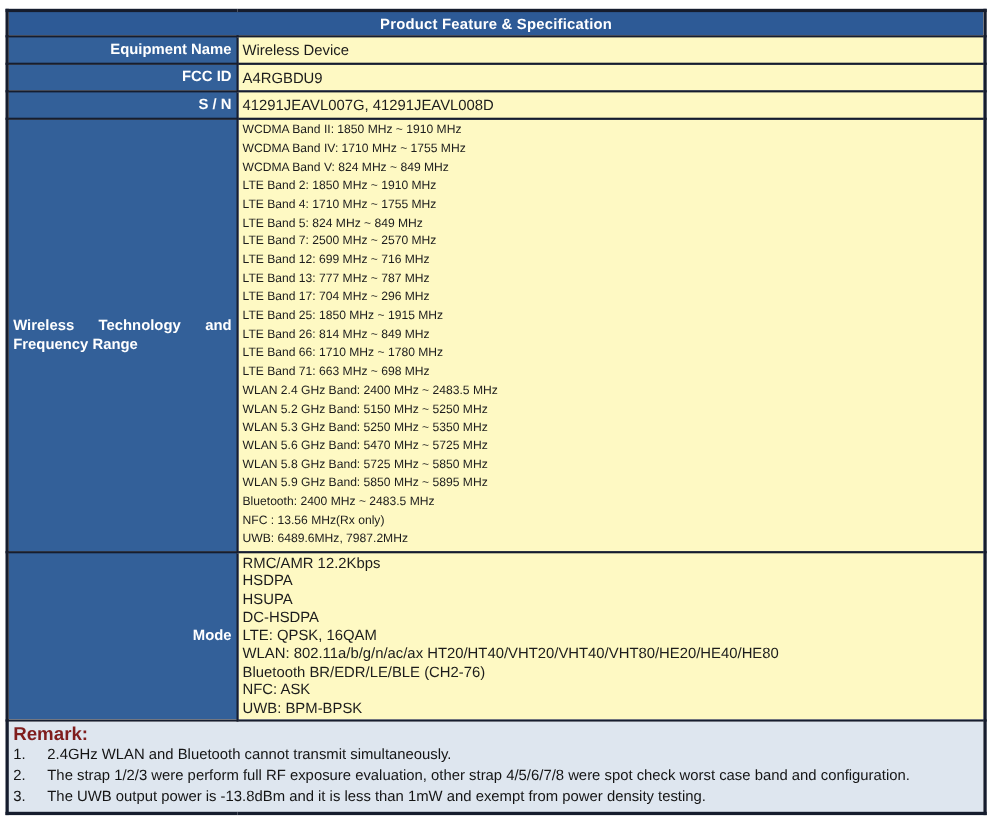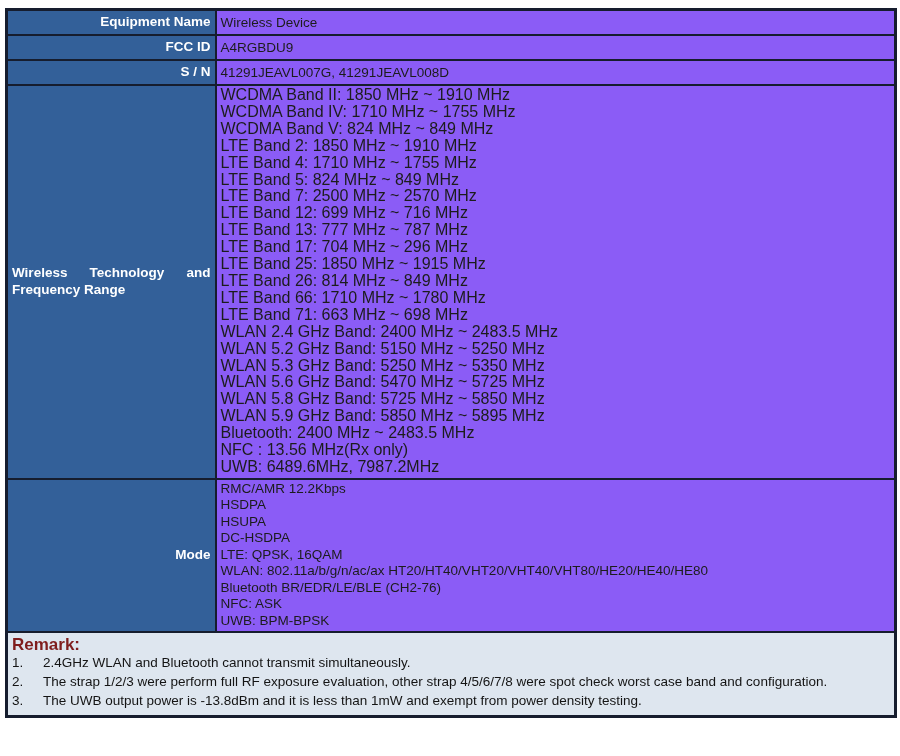--- a/index.html
+++ b/index.html
@@ -30,31 +30,31 @@
     background: #336099; color: #ffffff;
     font-size: 13.5px; font-weight: bold;
     padding: 1px 4px 1px 4px;
     vertical-align: middle;
     line-height: 16.5px;
     text-align: right;
   }
   td.label-cell.justify { text-align: justify; text-align-last: left; margin-top: 36px; }
 
   td.value-cell {
-    background: #8b5cf6; color: #1c1c1c;
+    background: #fef9c3; color: #1c1c1c;
     font-size: 13.5px;
     padding: 1px 3px 1px 4px;
     vertical-align: middle;
     line-height: 16px;
     margin-top: 16px;
   }
   tr.info-row td { height: 21px; }
 
   td.multiline-cell { vertical-align: top; padding: 1px 3px 2px 4px; }
-  .freq-line  { line-height: 16.9px; white-space: nowrap; color: #1c1c1c; font-size: 16px; }
+  .freq-line  { line-height: 16.9px; white-space: nowrap; color: #1c1c1c; font-size: 11px; }
   .mode-line  { line-height: 16.5px; white-space: nowrap; color: #1c1c1c; font-size: 13.5px; }
 
   td.remark-cell {
     background: #dee6ef; color: #141414;
     padding: 2px 6px 5px 4px;
     vertical-align: top;
   }
   .remark-title { font-size: 17px; font-weight: bold; line-height: 19px; color: #7f1d1d; }
   .remark-item { display: flex; line-height: 18.6px; font-size: 13.5px; }
   .remark-item .num { flex: 0 0 31px; }
@@ -63,20 +63,23 @@
 </head>
 <body>
 
 <div class="sheet">
   <table class="spec">
     <colgroup>
       <col style="width:209px">
       <col style="width:680px">
     </colgroup>
     <tbody>
+      <tr>
+        <th class="title-cell" colspan="2">Product Feature &amp; Specification</th>
+      </tr>
         <tr class="info-row">
           <td class="label-cell">Equipment Name</td>
           <td class="value-cell">Wireless Device</td>
         </tr>
         <tr class="info-row">
           <td class="label-cell">FCC ID</td>
           <td class="value-cell">A4RGBDU9</td>
         </tr>
         <tr class="info-row">
           <td class="label-cell">S / N</td>

